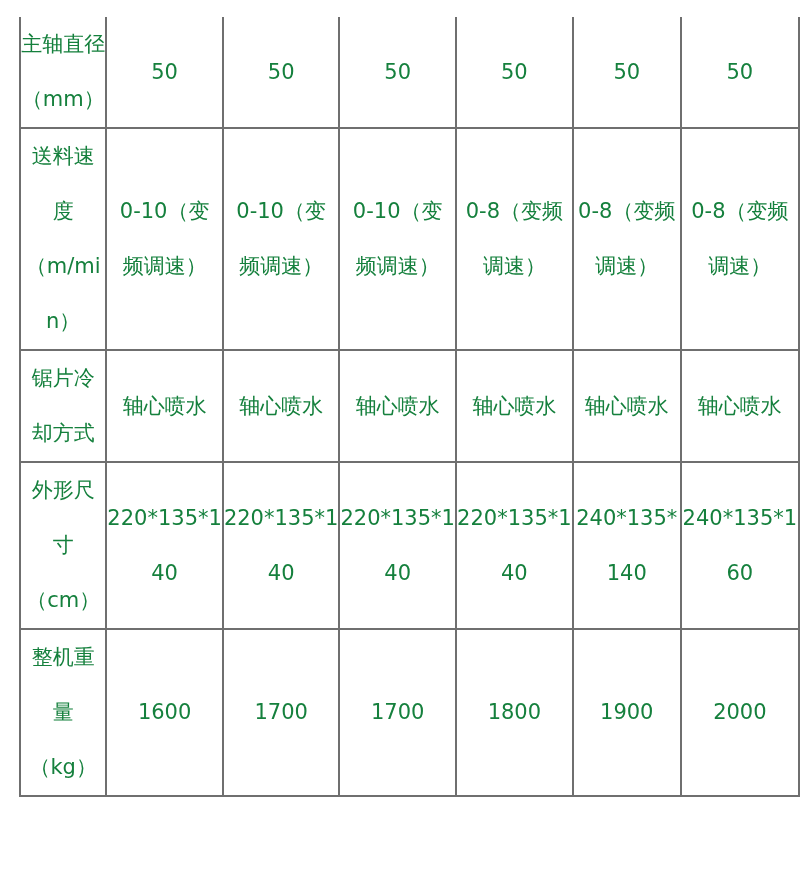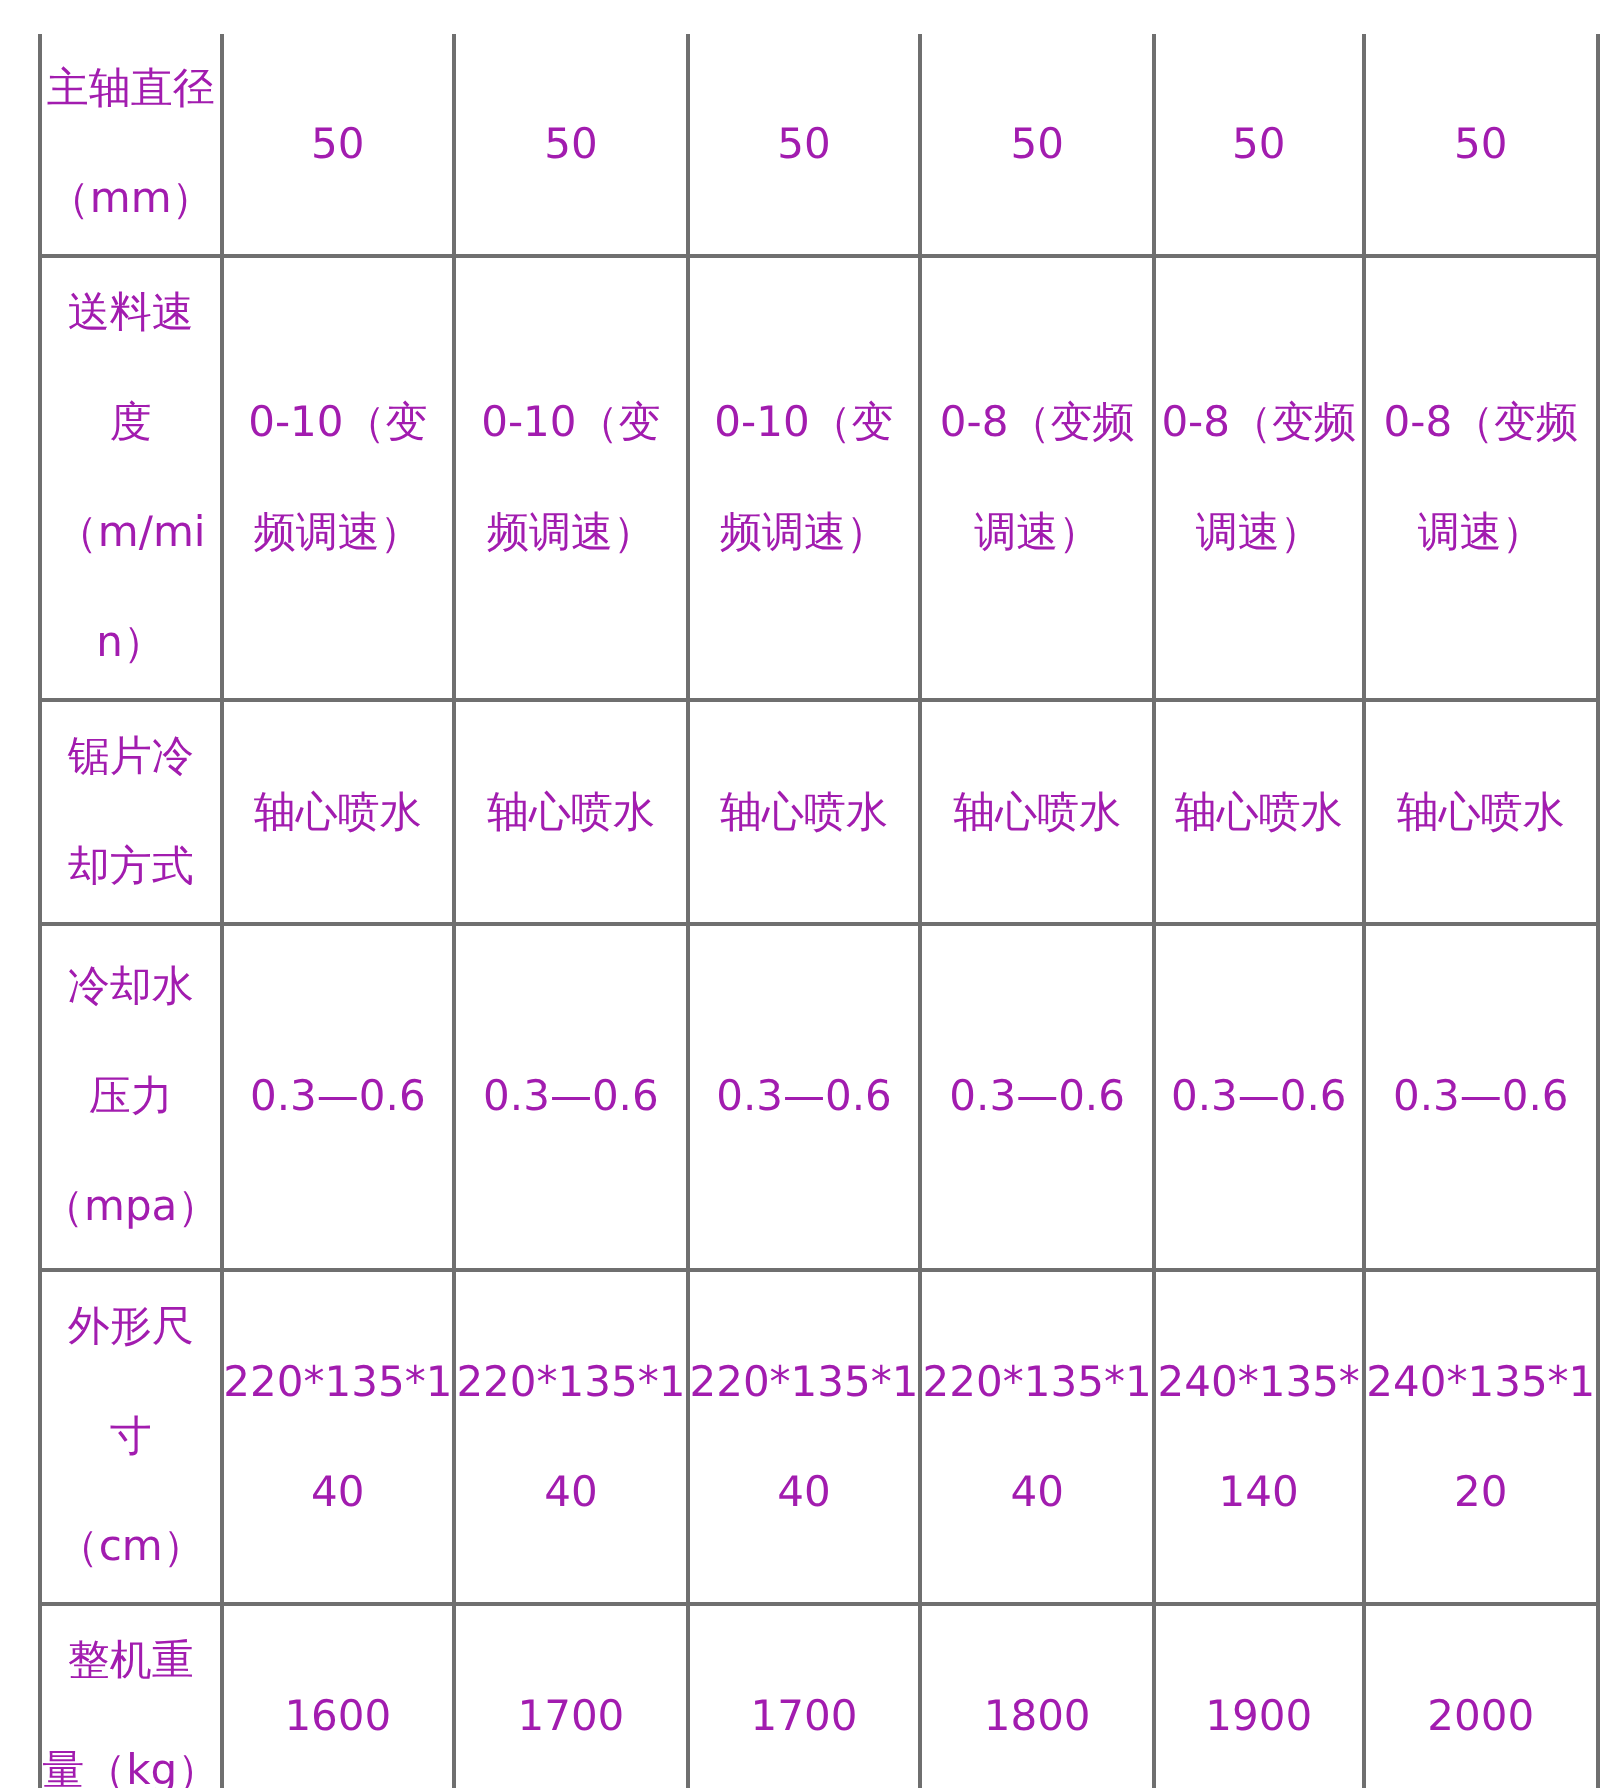--- a/index.html
+++ b/index.html
@@ -22,21 +22,21 @@
     border-collapse: collapse;
     table-layout: fixed;
   }
   table.spec-table td {
     border: 2px solid #6f6f6f;
     padding: 0;
     text-align: center;
     vertical-align: middle;
     font-size: 21px;
     line-height: 55px;
-    color: #a21caf;
+    color: #15803d;
     white-space: pre-line;
     overflow: hidden;
   }
   
   table.spec-table tr.r0 td { border-top: none; }
   tr.r0 { height: 111px; }
   tr.r1 { height: 184px; }
   tr.r2 { height: 98px; }
   tr.r3 { height: 173px; }
   tr.r4 { height: 115px; margin-left: 44px; }
@@ -95,46 +95,35 @@
       <tr class="r2">
         <td>锯片冷
 却方式</td>
         <td>轴心喷水</td>
         <td>轴心喷水</td>
         <td>轴心喷水</td>
         <td>轴心喷水</td>
         <td>轴心喷水</td>
         <td>轴心喷水</td>
       </tr>
-      <tr class="r3">
-        <td>冷却水
-压力
-（mpa）</td>
-        <td>0.3—0.6</td>
-        <td>0.3—0.6</td>
-        <td>0.3—0.6</td>
-        <td>0.3—0.6</td>
-        <td>0.3—0.6</td>
-        <td>0.3—0.6</td>
-      </tr>
       <tr class="r4">
         <td>外形尺
 寸（cm）</td>
         <td>220*135*1
 40</td>
         <td>220*135*1
 40</td>
         <td>220*135*1
 40</td>
         <td>220*135*1
 40</td>
         <td>240*135*
 140</td>
         <td>240*135*1
-20</td>
+60</td>
       </tr>
       <tr class="r5">
         <td>整机重
 量（kg）</td>
         <td>1600</td>
         <td>1700</td>
         <td>1700</td>
         <td>1800</td>
         <td>1900</td>
         <td>2000</td>

